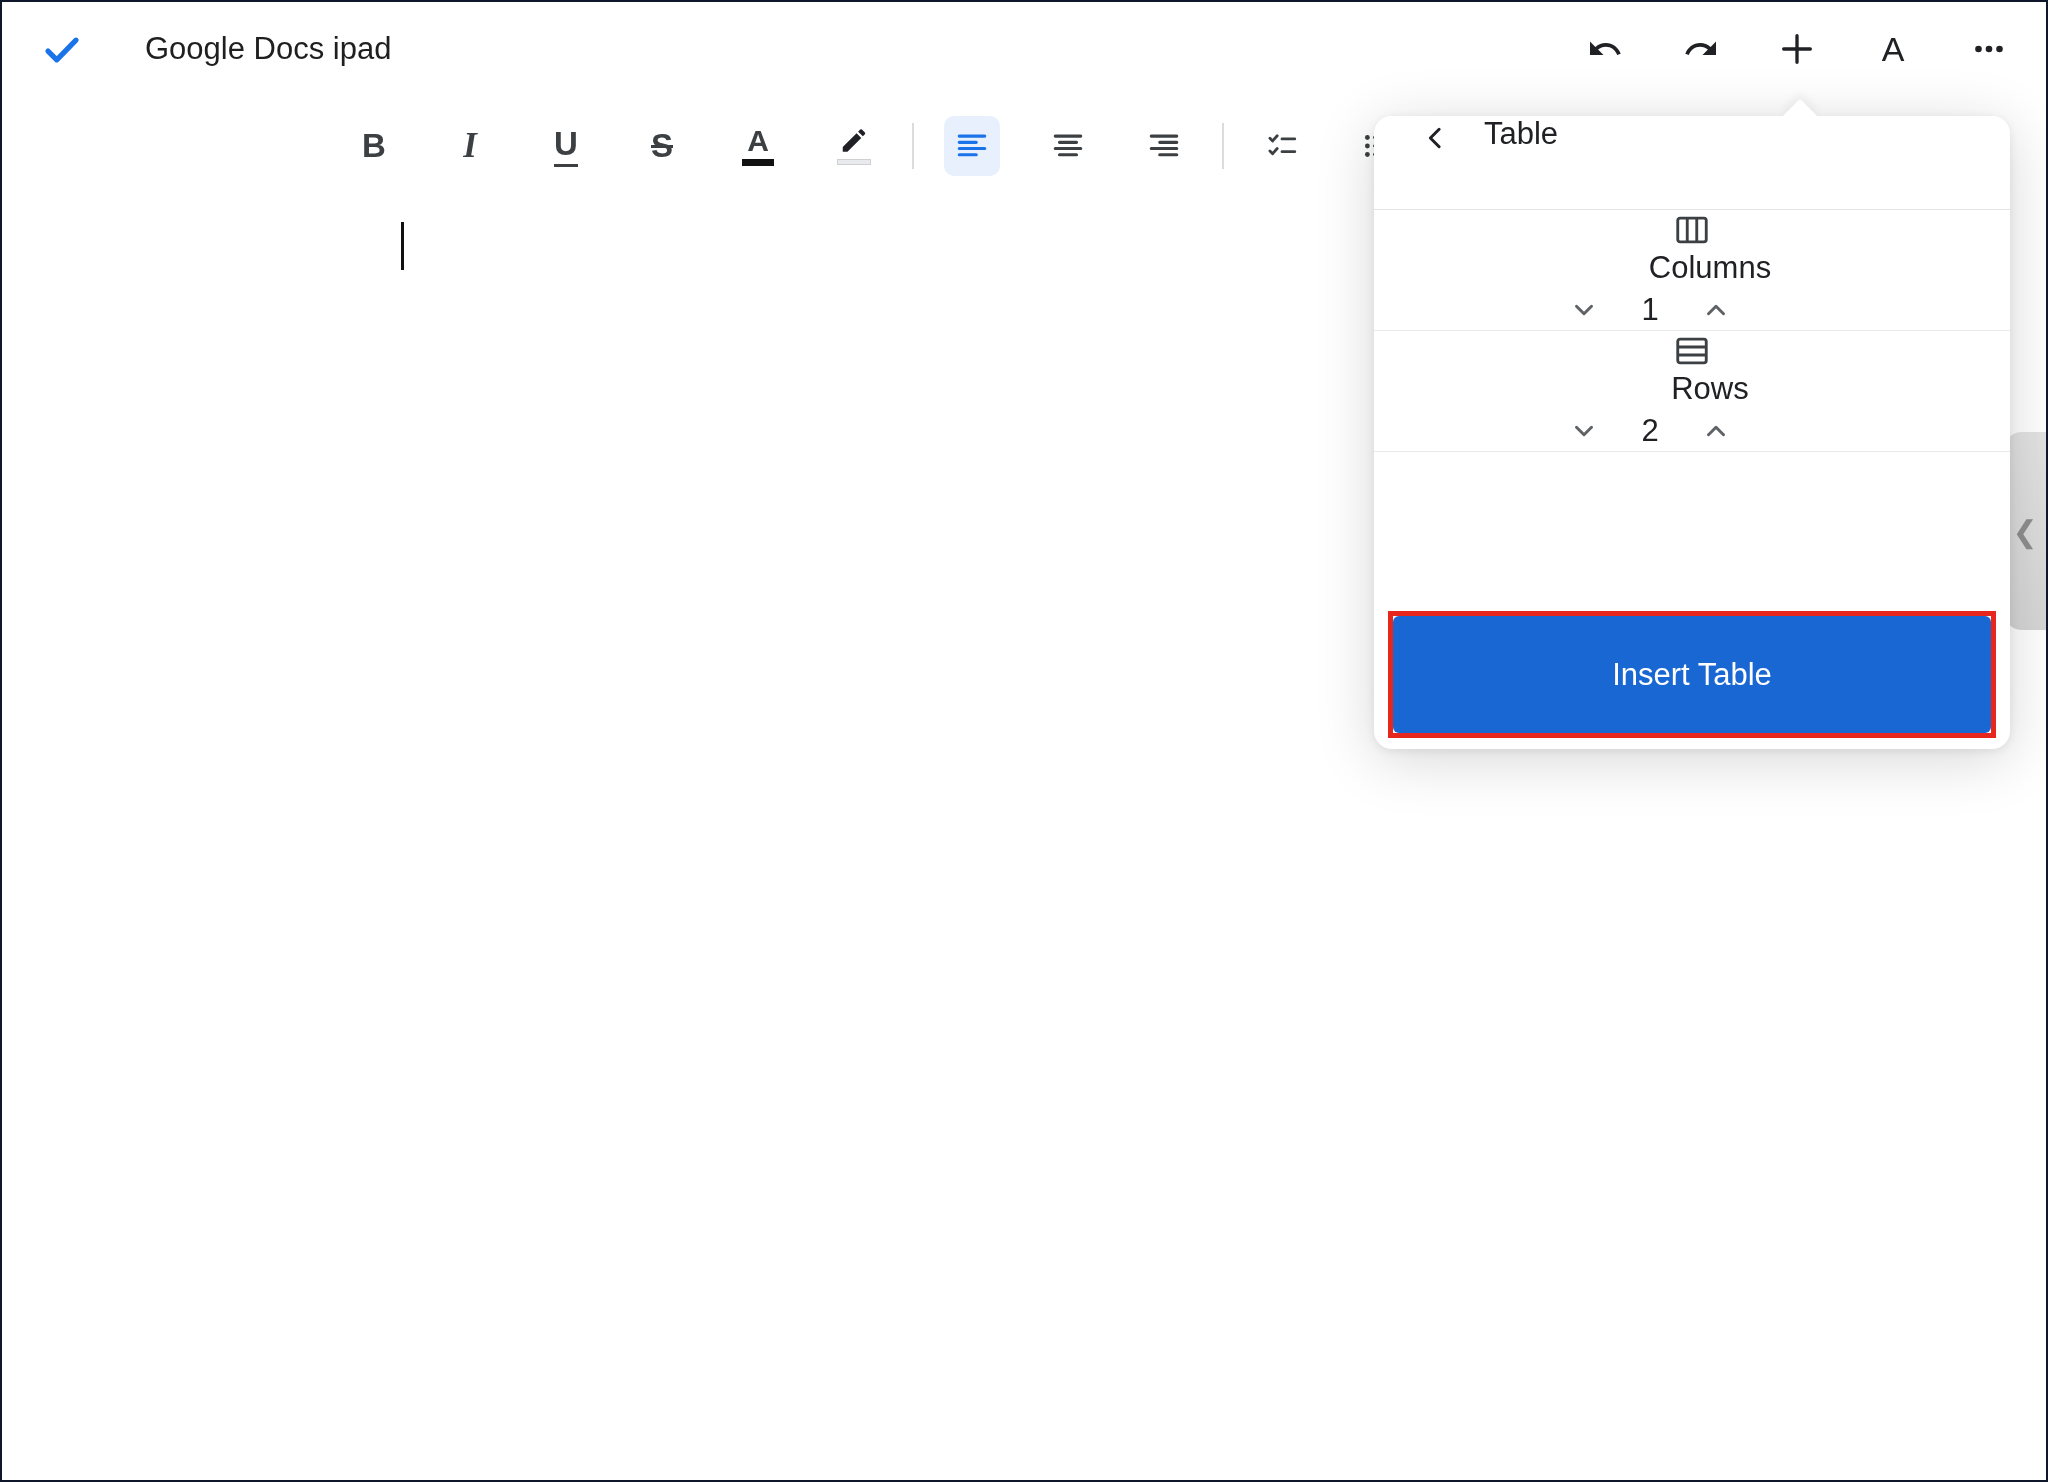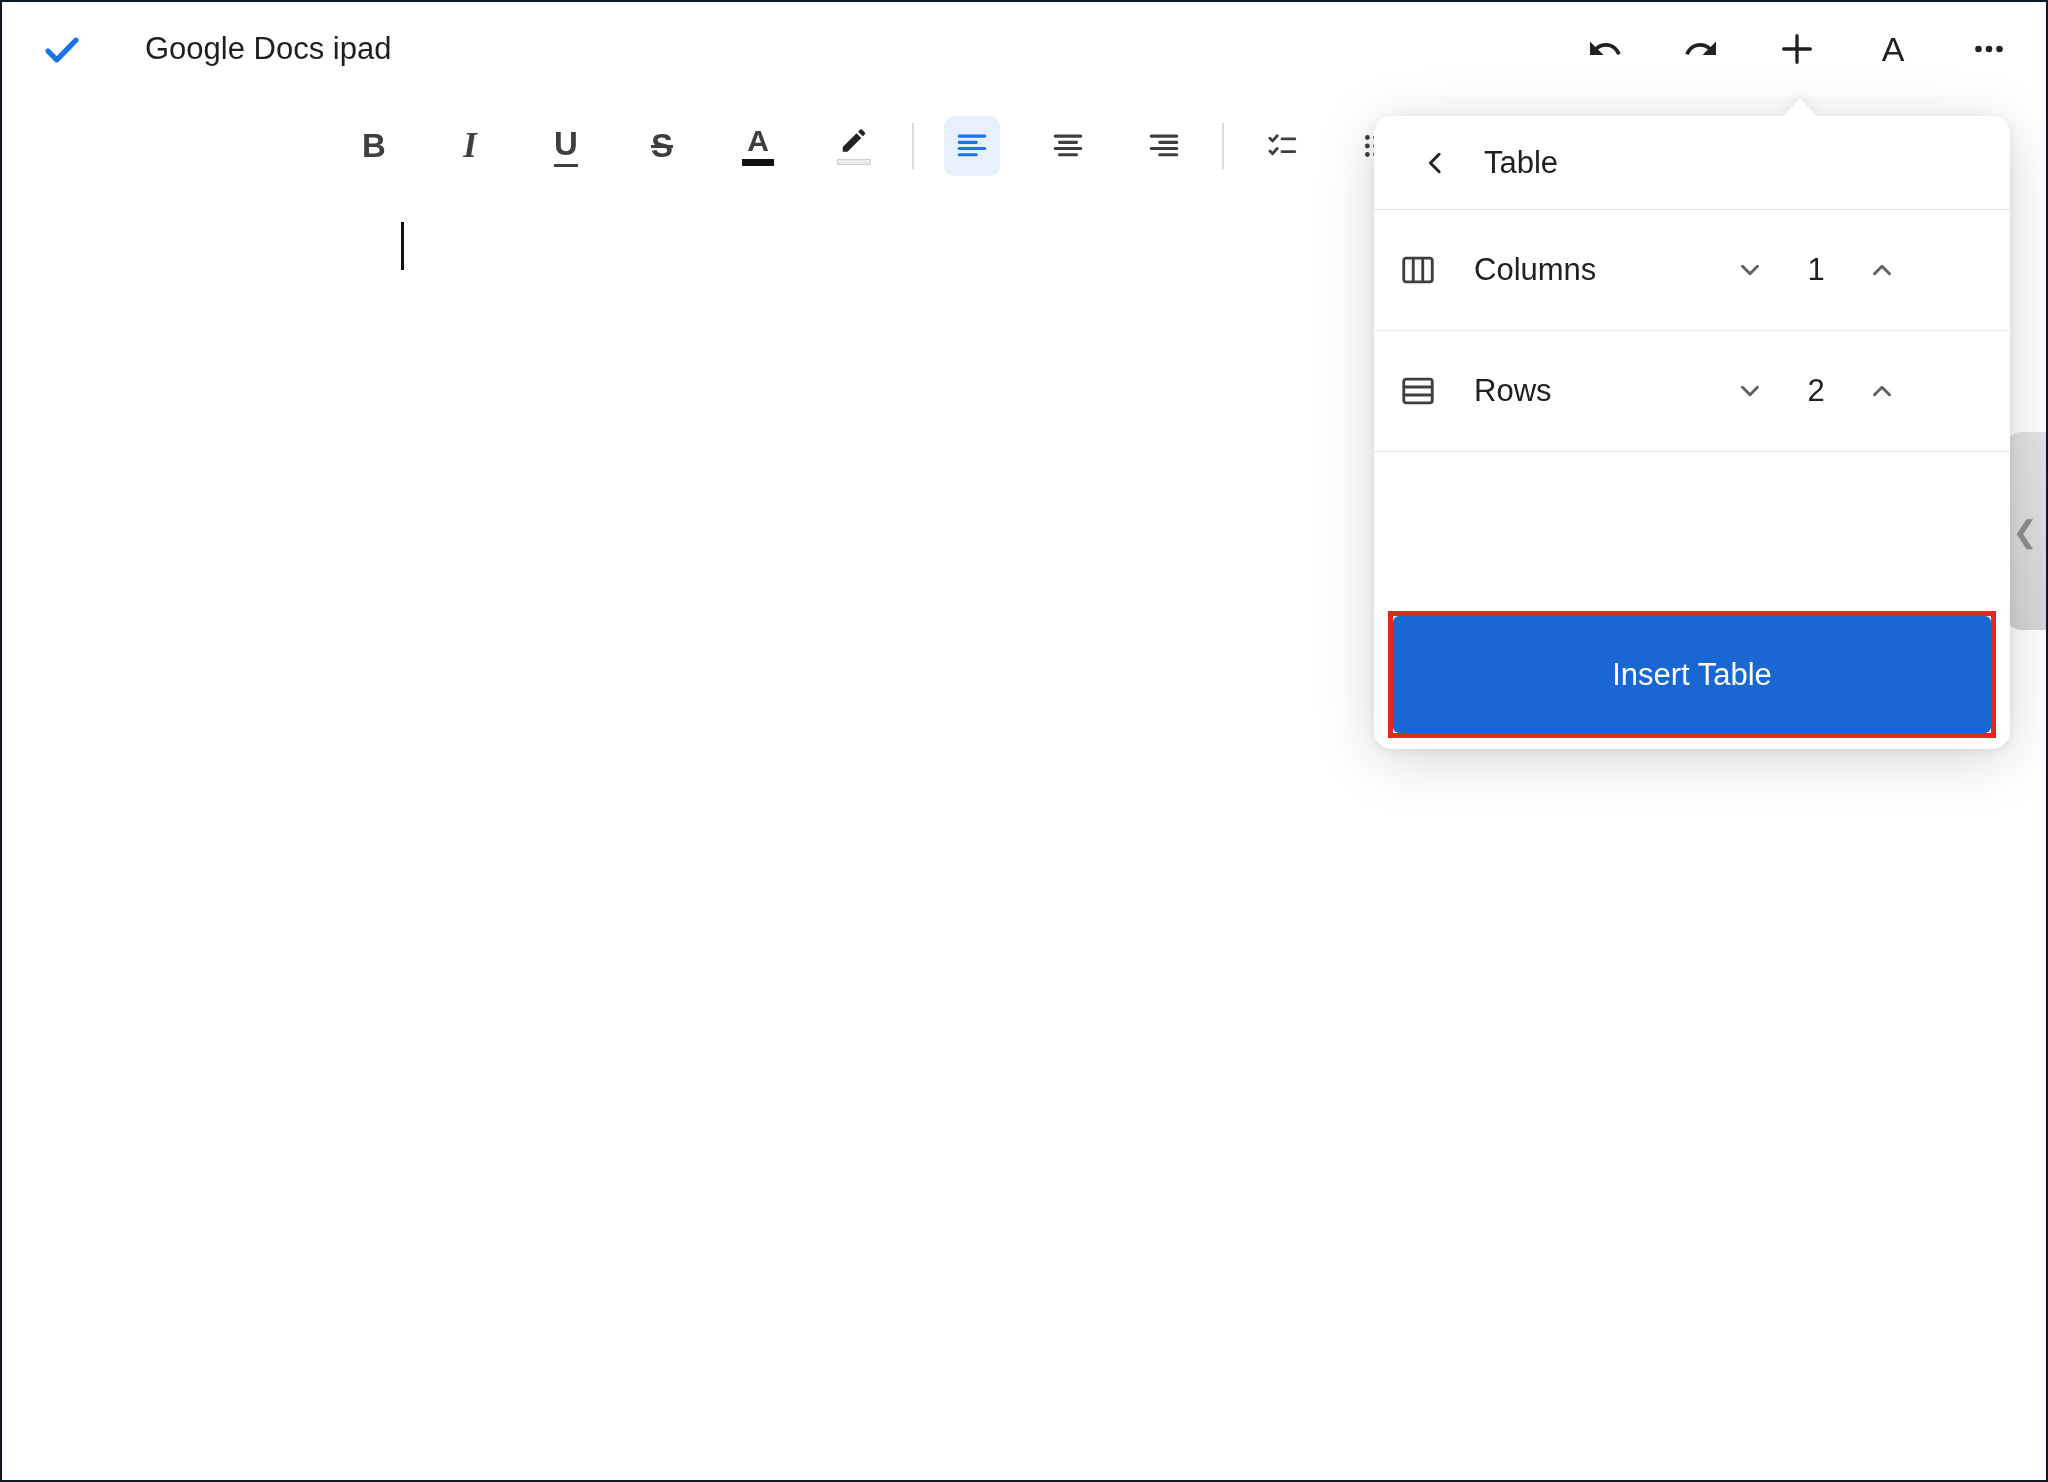--- a/index.html
+++ b/index.html
@@ -32,26 +32,26 @@
   .hl-bar { width:34px; height:6px; background:#e8eaed; border:1px solid #cfd1d4; margin-top:1px; }
   .tb-divider { width:2px; height:46px; background:#dadce0; margin:0 -10px; }
   .tb-active { background:#e8f0fe; color:#1a73e8; }
   
   .text-cursor { position:absolute; left:399px; top:220px; width:3px; height:48px; background:#111; }
   
   .panel { position:absolute; left:1372px; top:114px; width:636px; height:633px; background:#fff;
     border-radius:18px; box-shadow:0 10px 60px rgba(0,0,0,.16), 0 2px 10px rgba(0,0,0,.08); z-index:10; }
   .panel-arrow { position:absolute; left:413px; top:-12px; width:26px; height:26px; background:#fff;
     transform:rotate(45deg); border-radius:3px; box-shadow:-4px -4px 10px rgba(0,0,0,.05); }
-  .panel-header { position:relative; height:94px; display:flex; align-items:center; padding:0 40px;
+  .panel-header { position:relative; height:94px; display:flex; align-items:flex-start; padding:0 40px;
     border-bottom:1px solid #e4e4e4; background:#fff; border-radius:18px 18px 0 0; }
   .back-btn { width:44px; height:44px; display:flex; align-items:center; justify-content:center;
     background:none; border:none; cursor:pointer; }
   .panel-title { font-size:31px; color:#202124; margin-left:26px; }
-  .panel-row { height:121px; display:flex; align-items:center; padding:0 24px; border-bottom:1px solid #e9e9e9; }
+  .panel-row { height:121px; display:flex; align-items:center; padding:0 56px; border-bottom:1px solid #e9e9e9;flex-direction:column; }
   .row-icon { width:40px; height:40px; display:flex; align-items:center; justify-content:center; }
   .row-label { font-size:31px; color:#202124; margin-left:36px; }
   .row-spacer { flex:1; }
   .step-btn { width:40px; height:40px; display:flex; align-items:center; justify-content:center;
     background:none; border:none; cursor:pointer; }
   .row-value { width:56px; text-align:center; font-size:31px; color:#202124; margin:0 18px; }
   .step-cluster { display:flex; align-items:center; margin-right:84px; }
   .annotation { position:absolute; left:14px; top:495px; width:608px; height:127px;
     border:5px solid #e7261d; }
   .insert-btn { width:100%; height:100%; background:#1967d2; color:#fff; border:none;

